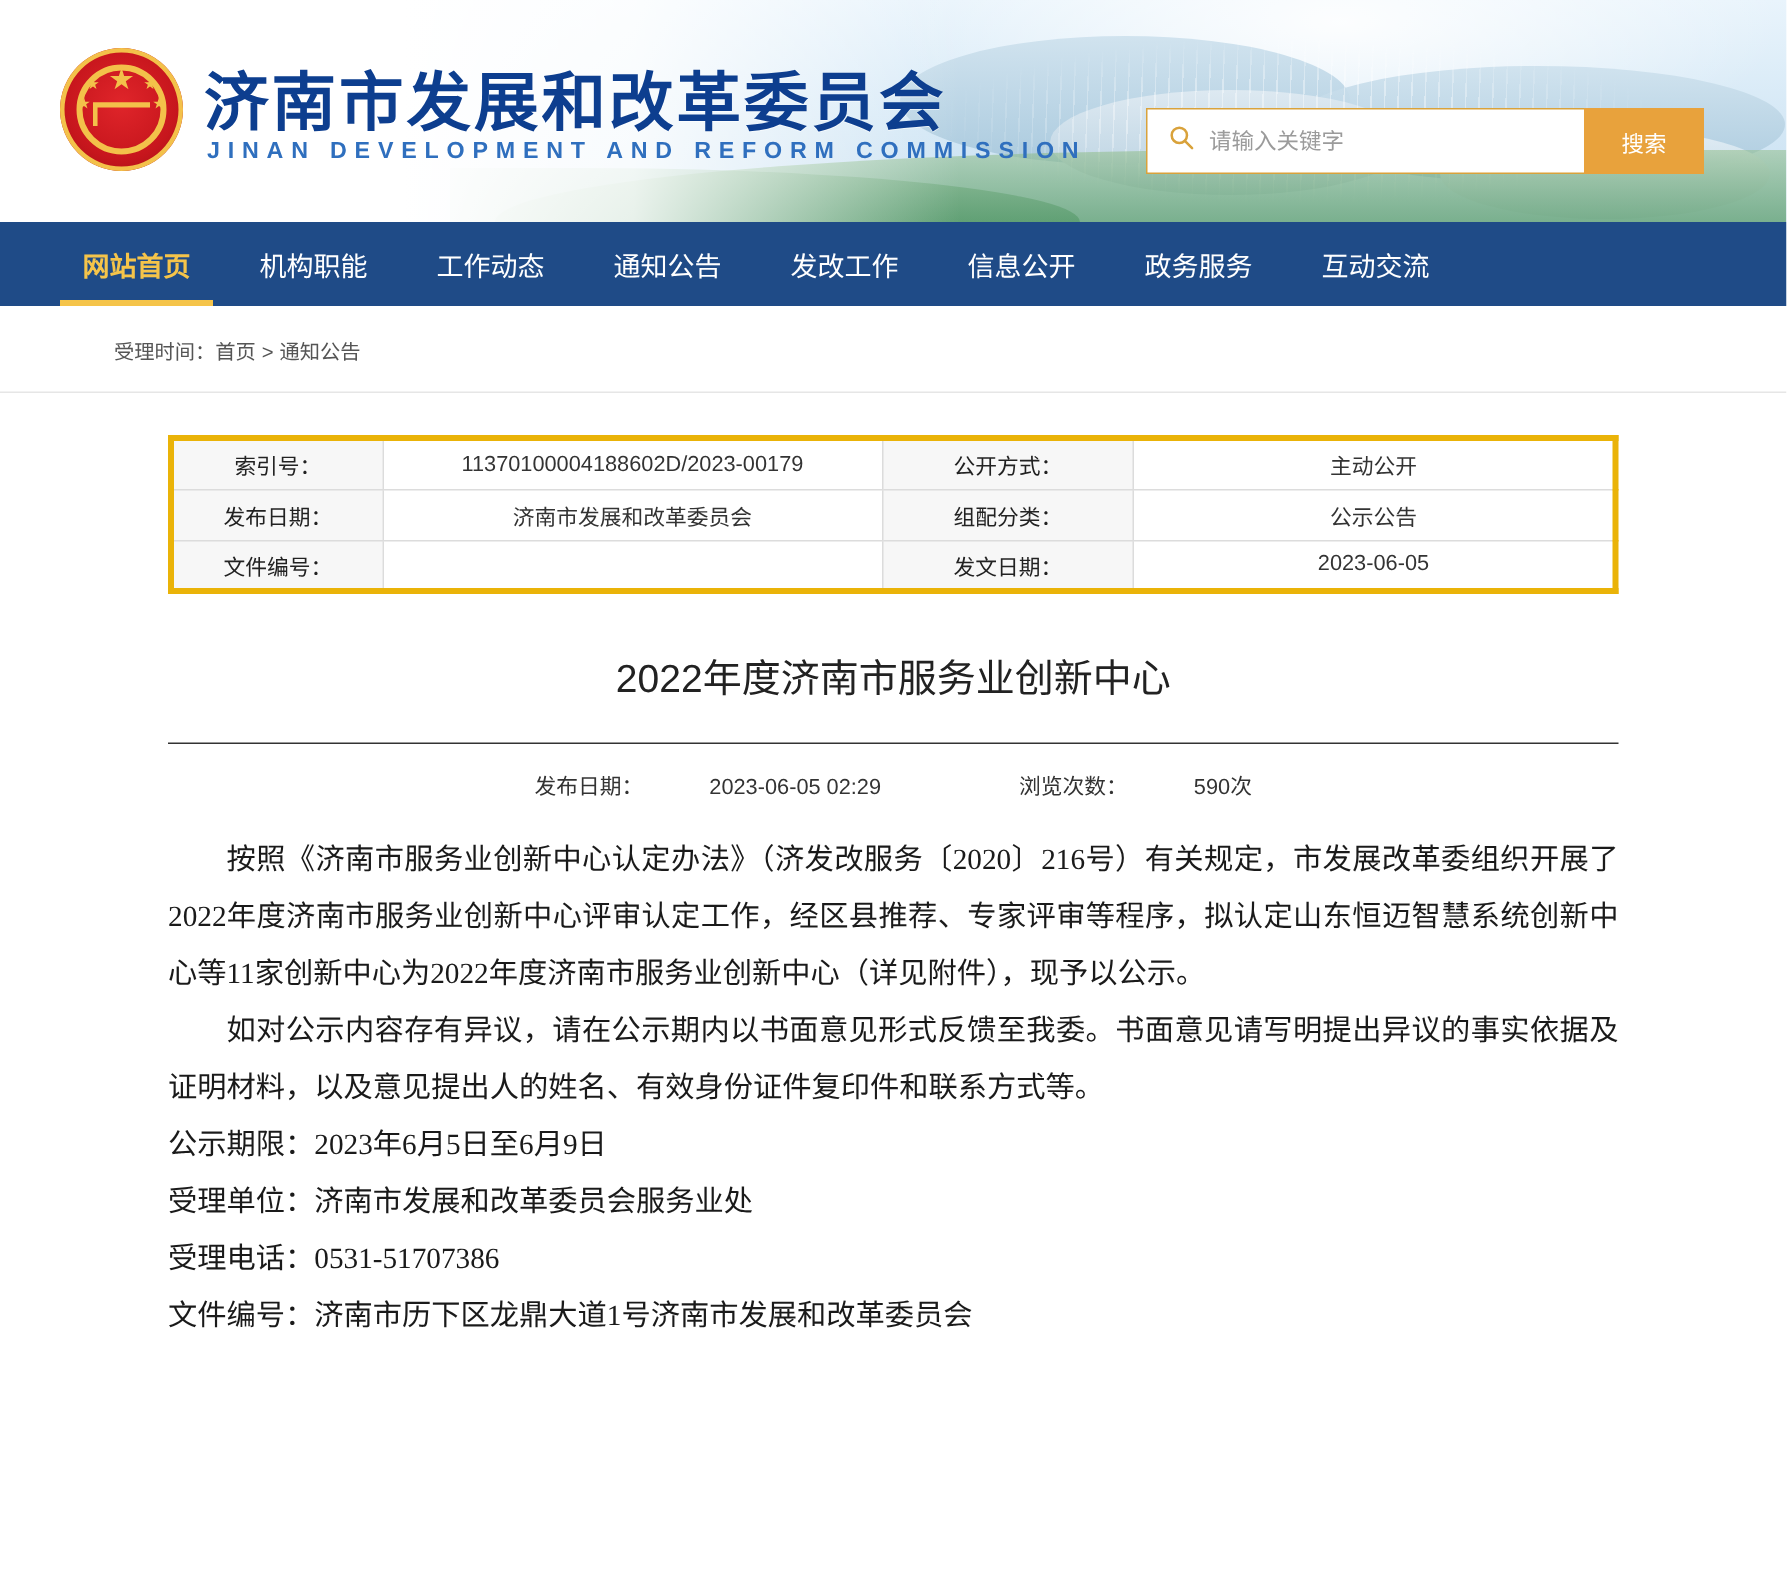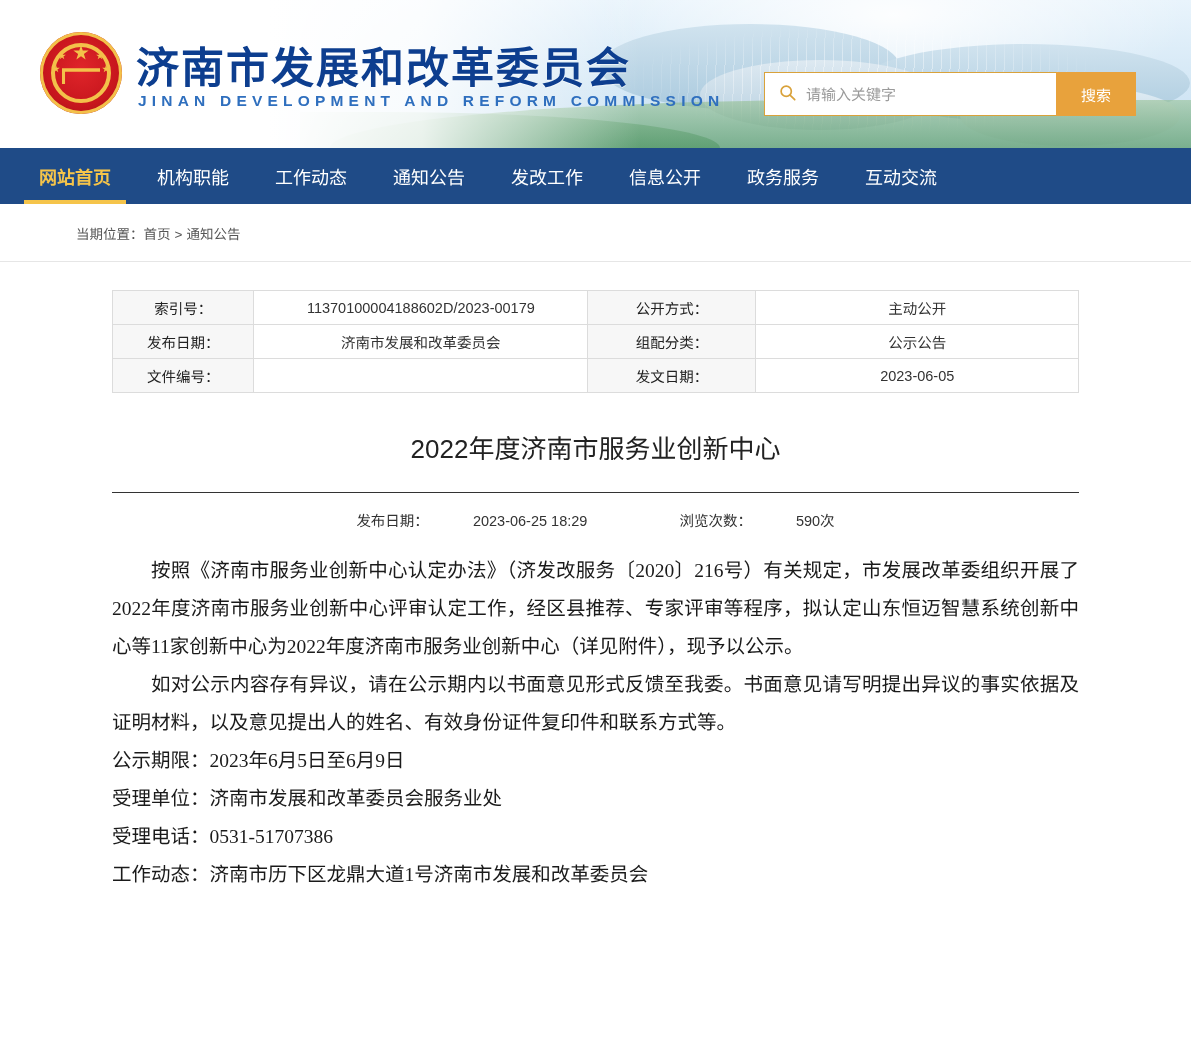--- a/index.html
+++ b/index.html
@@ -127,21 +127,21 @@
     border: none; cursor: pointer;
     display: flex; align-items: center; justify-content: center;
     font-family: "Liberation Sans", sans-serif;
   }
 
   
   .nav {
     height: 56px;
     background: #1f4b87;
     display: flex; align-items: stretch;
-    padding-left: 16px;
+    padding-left: 32px;
   }
   .nav-item {
     display: flex; align-items: center; justify-content: center;
     color: #ffffff; font-size: 18px;
     padding: 0 23px;
     cursor: pointer;
     position: relative;
     white-space: nowrap;
   }
   .nav-item.active { color: #f5c44a; font-weight: 700; }
@@ -153,21 +153,21 @@
   
   .crumb-wrap { height: 58px; border-bottom: 1px solid #e6e6e6; display: flex; align-items: center; }
   .crumb { padding-left: 76px; font-size: 13.5px; color: #555; }
   .crumb a { color: #555; text-decoration: none; }
   .crumb .sep { margin: 0 4px; }
 
   
   .meta-wrap { padding: 28px 112px 0 112px; }
   table.meta {
     width: 967px; border-collapse: collapse;
-    border: 1px solid #eab308;
+    border: 4px solid #eab308;
     font-size: 14.5px; color: #333;
   }
   table.meta td {
     border: 1px solid #dcdcdc;
     height: 34px;
     text-align: center;
     padding: 2px 6px;
   }
   td.lbl { background: #f7f7f7; font-weight: 400; color: #222; }
   .c1 { width: 146px; }
@@ -258,21 +258,21 @@
     <div class="nav-item">工作动态</div>
     <div class="nav-item">通知公告</div>
     <div class="nav-item">发改工作</div>
     <div class="nav-item">信息公开</div>
     <div class="nav-item">政务服务</div>
     <div class="nav-item">互动交流</div>
   </div>
 
   <div class="crumb-wrap">
     <div class="crumb">
-      <span>当期位置：</span><a href="#">首页</a><span class="sep">&gt;</span><a href="#">通知公告</a>
+      <span>受理时间：</span><a href="#">首页</a><span class="sep">&gt;</span><a href="#">通知公告</a>
     </div>
   </div>
 
   <div class="meta-wrap">
     <table class="meta">
       <tbody>
           <tr>
         <td class="lbl c1">索引号：</td>
         <td class="c2">11370100004188602D/2023-00179</td>
         <td class="lbl c3">公开方式：</td>
@@ -291,27 +291,27 @@
         <td class="c4">2023-06-05</td>
       </tr>
     </tbody>
       </table>
   </div>
 
   <div class="article">
     <div class="doc-title">2022年度济南市服务业创新中心</div>
 
     <div class="pubinfo">
-      <span><span>发布日期：</span><span>2023-06-25 18:29</span></span>
+      <span><span>发布日期：</span><span>2023-06-05 02:29</span></span>
       <span><span>浏览次数：</span><span>590次</span></span>
     </div>
 
     <div class="body-text">
       <p>按照《济南市服务业创新中心认定办法》（济发改服务〔2020〕216号）有关规定，市发展改革委组织开展了2022年度济南市服务业创新中心评审认定工作，经区县推荐、专家评审等程序，拟认定山东恒迈智慧系统创新中心等11家创新中心为2022年度济南市服务业创新中心（详见附件），现予以公示。</p>
       <p>如对公示内容存有异议，请在公示期内以书面意见形式反馈至我委。书面意见请写明提出异议的事实依据及证明材料，以及意见提出人的姓名、有效身份证件复印件和联系方式等。</p>
       <p class="flush">公示期限：2023年6月5日至6月9日</p>
       <p class="flush">受理单位：济南市发展和改革委员会服务业处</p>
       <p class="flush">受理电话：0531-51707386</p>
-      <p class="flush">工作动态：济南市历下区龙鼎大道1号济南市发展和改革委员会</p>
+      <p class="flush">文件编号：济南市历下区龙鼎大道1号济南市发展和改革委员会</p>
     </div>
   </div>
 
 </div>
 
 </body></html>

